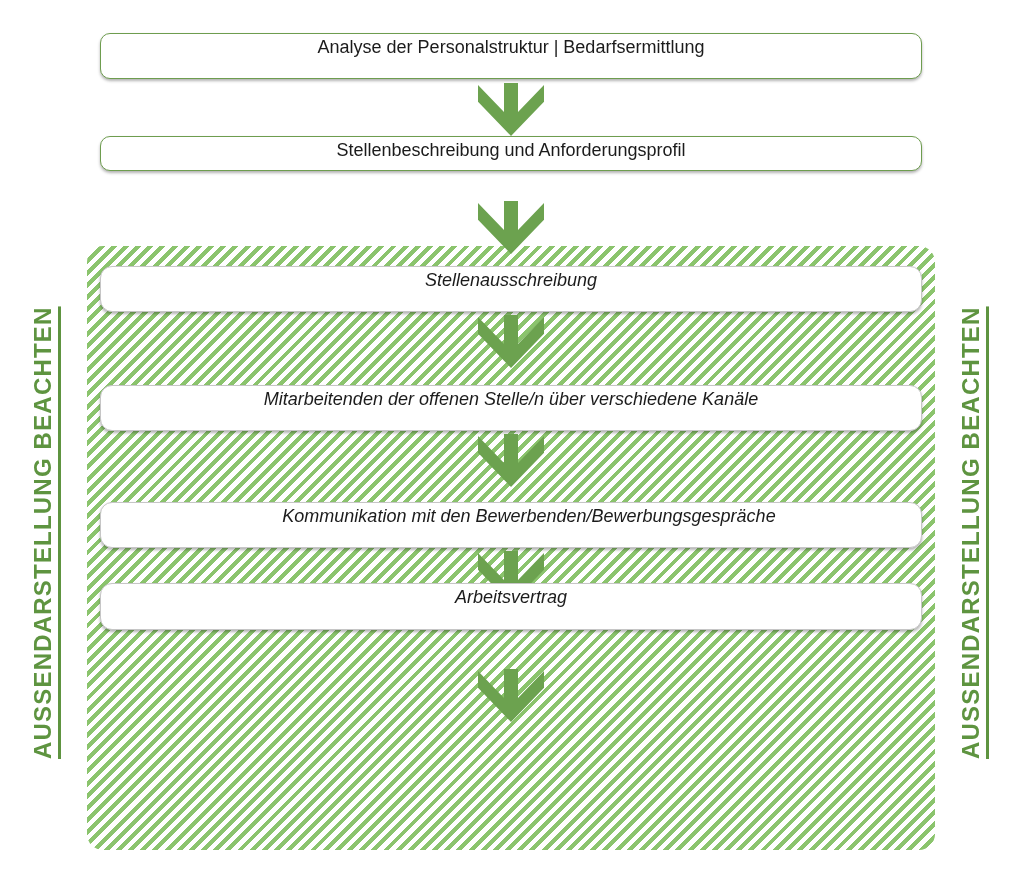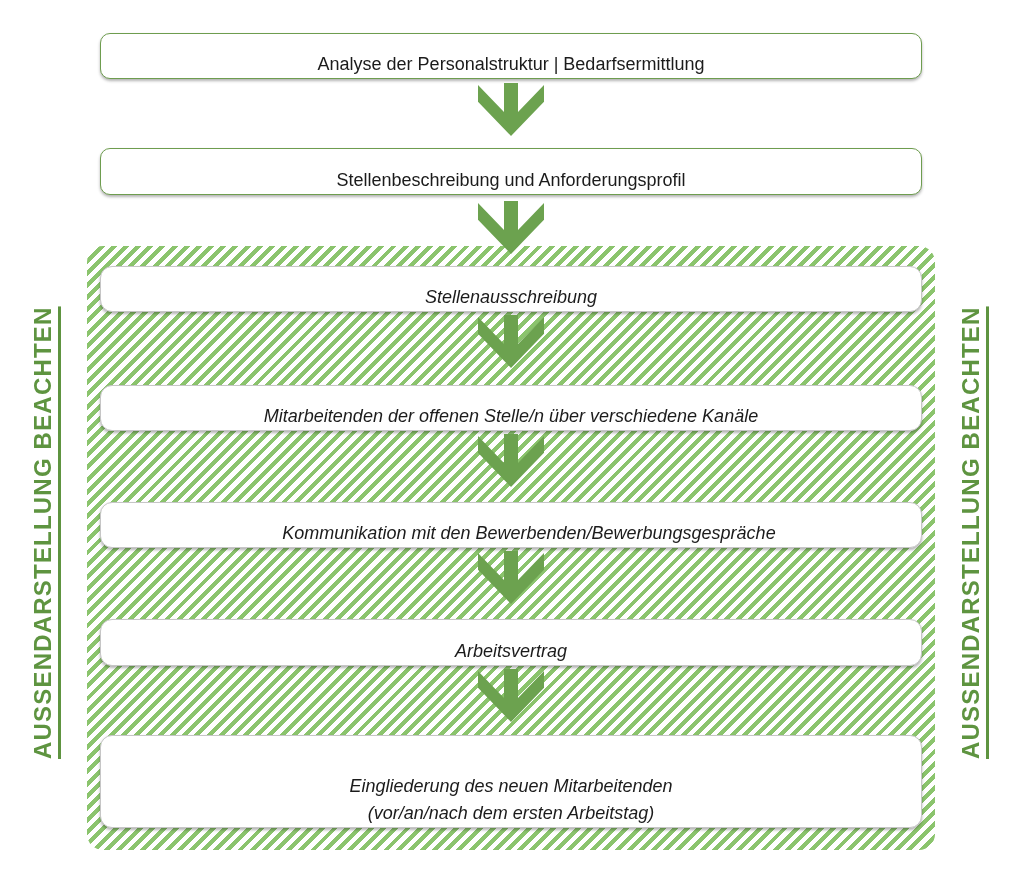--- a/index.html
+++ b/index.html
@@ -29,43 +29,43 @@
 
   
   .box {
     position: absolute;
     left: 100px;
     width: 822px;
     background: #ffffff;
     display: flex;
     flex-direction: column;
     align-items: center;
-    justify-content: flex-end;
+    justify-content: flex-start;
     text-align: center;
     font-size: 18px;
     line-height: 1.5;
     color: #1b1b1b;
     box-sizing: border-box;
     box-shadow: 0 2px 3px rgba(0,0,0,0.30);
   }
   .box-green {
     border: 1.5px solid #6e9d4f;
     border-radius: 10px;
   }
   .box-gray {
     border: 1px solid #c6c6c6;
     border-radius: 12px;
     font-style: italic;
   }
   .b1 { top: 33px;  height: 46px; }
-  .b2 { top: 148px; height: 47px; }
+  .b2 { top: 136px; height: 35px; }
   .b3 { top: 266px; height: 46px; }
   .b4 { top: 385px; height: 46px; }
   .b5 { top: 502px; height: 46px; padding-left: 36px; }
-  .b6 { top: 583px; height: 47px; margin-top: 36px; }
+  .b6 { top: 583px; height: 47px; }
   .b7 { top: 735px; height: 93px; }
 
   
   .arrow {
     position: absolute;
     left: 478px;
     width: 66px;
     height: 54px;
   }
   .arrow svg { display: block; width: 66px; height: 54px; }
@@ -161,18 +161,14 @@
   <div class="box box-gray b6">
     <span>Arbeitsvertrag</span>
   </div>
 
   <div class="arrow a6">
     <svg viewBox="0 0 66 52" preserveAspectRatio="none" aria-hidden="true">
       <path d="M26,0 L40,0 L40,28 L66,2 L66,18 L33,51 L0,18 L0,2 L26,28 Z"></path>
     </svg>
   </div>
 
-  <div class="box box-gray b7">
-    <span>Eingliederung des neuen Mitarbeitenden</span>
-    <span>(vor/an/nach dem ersten Arbeitstag)</span>
-  </div>
 
 </div>
 
 </body></html>

